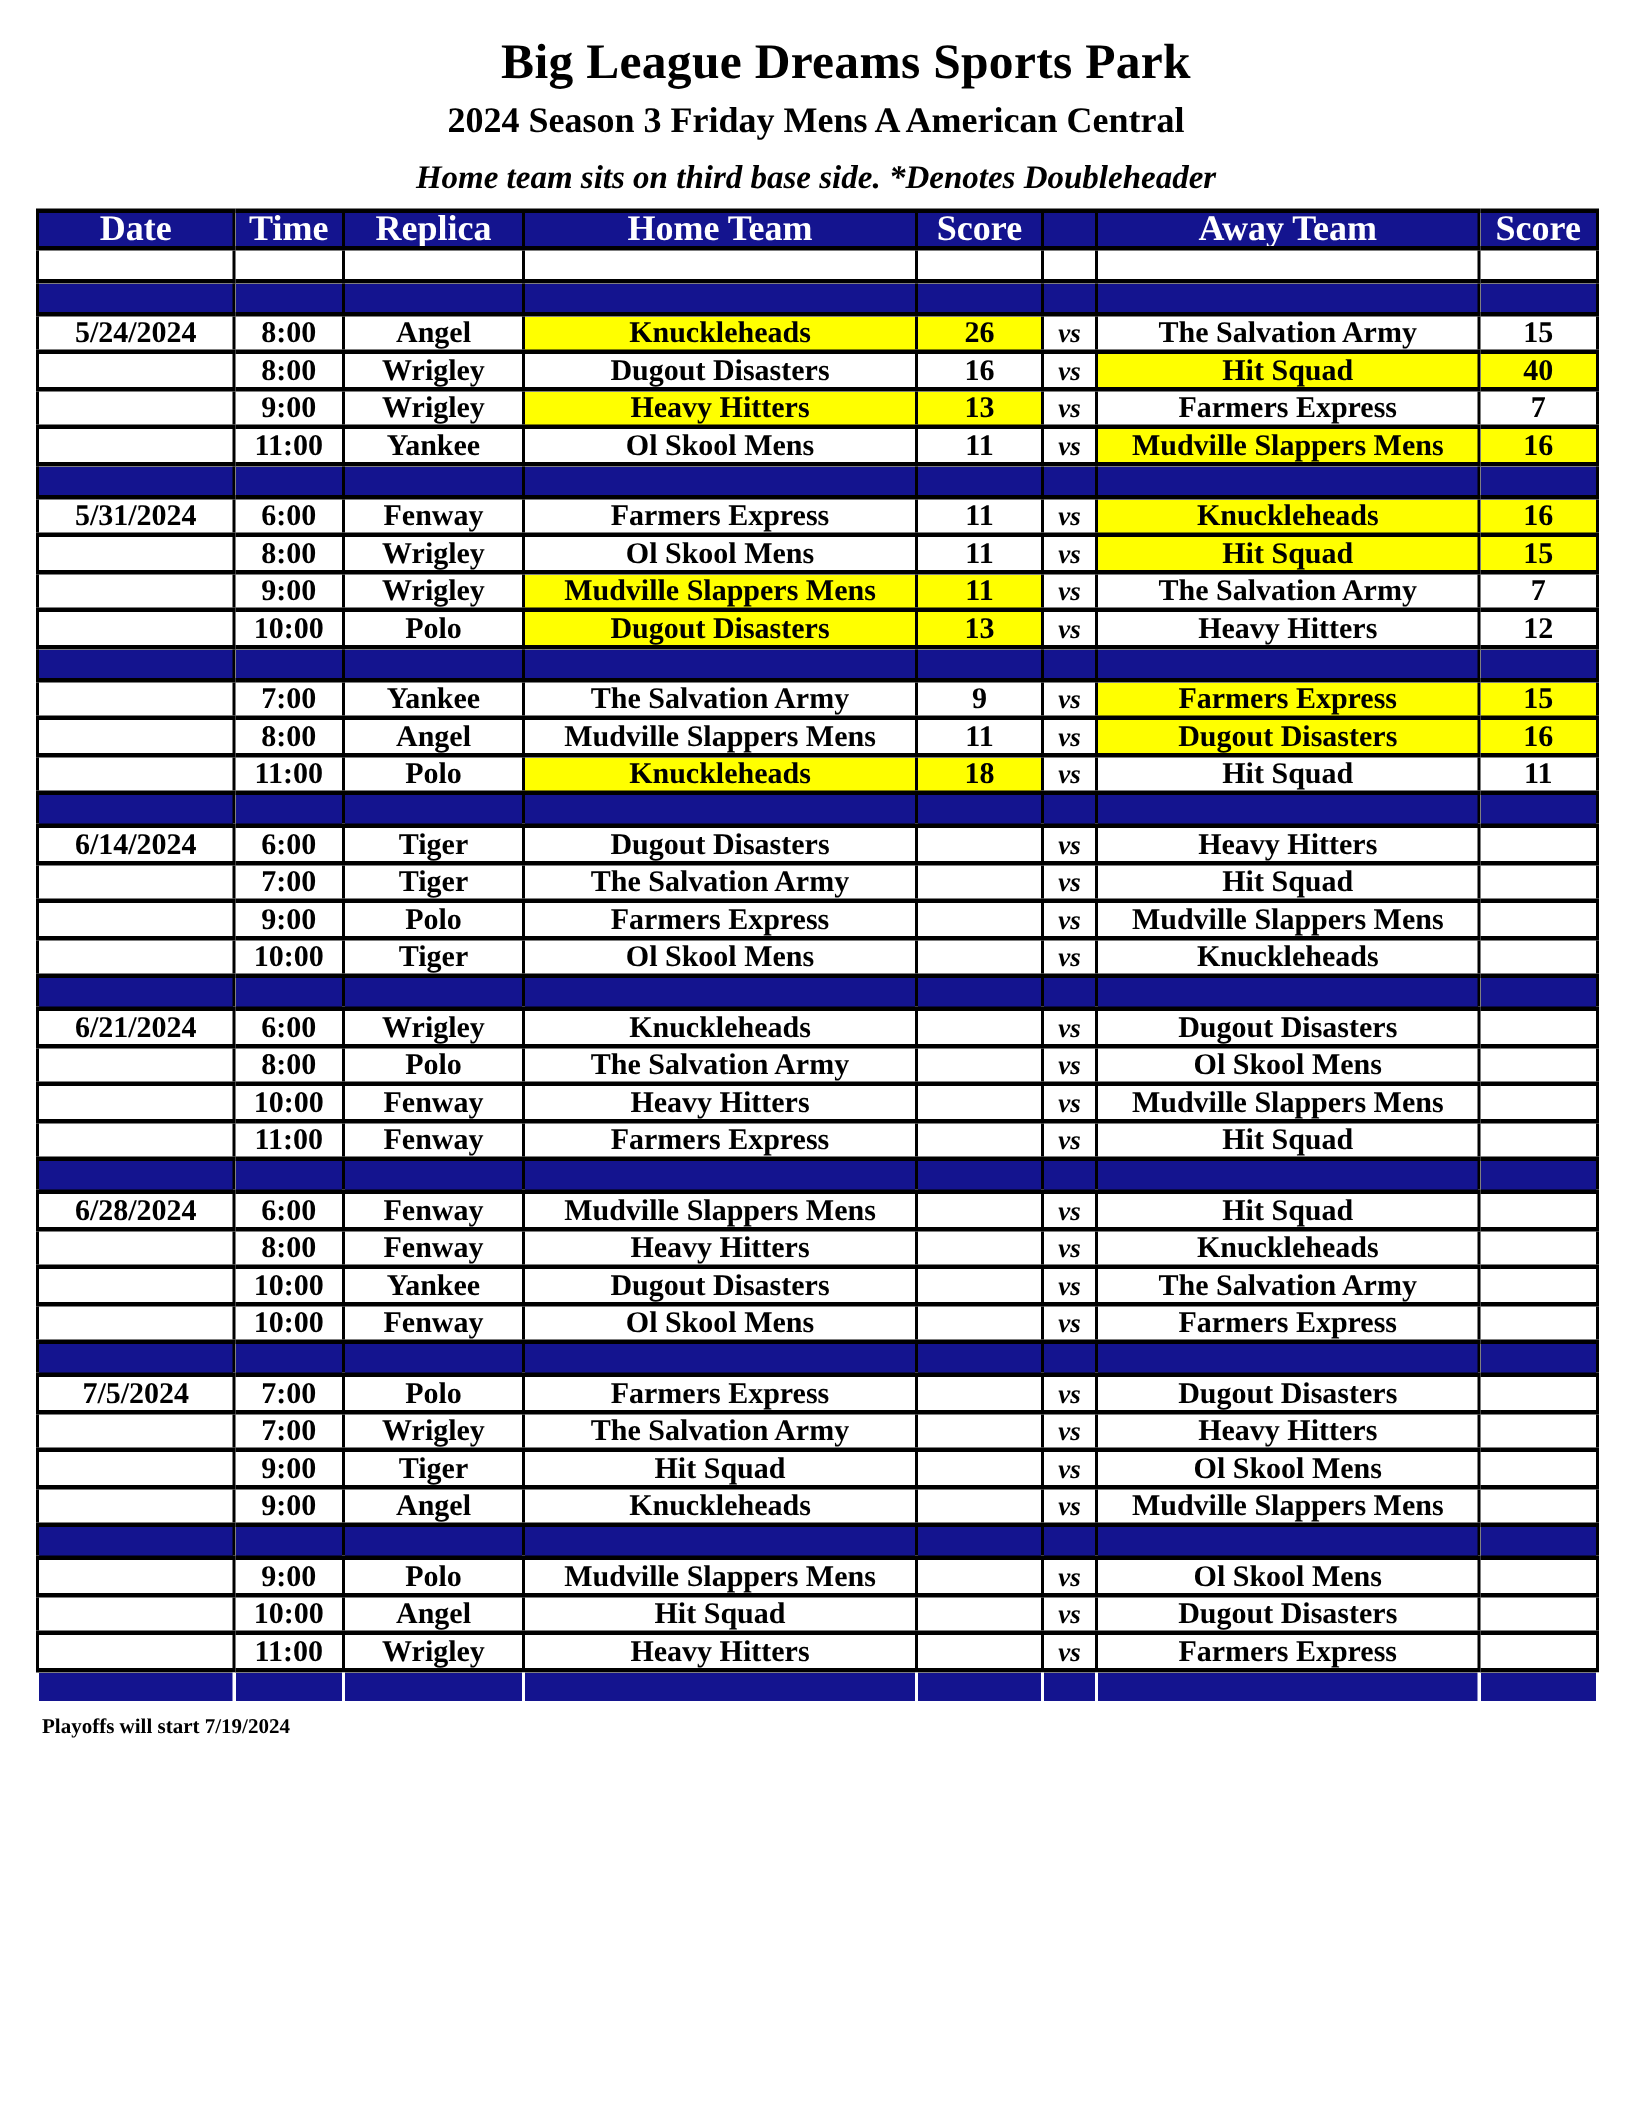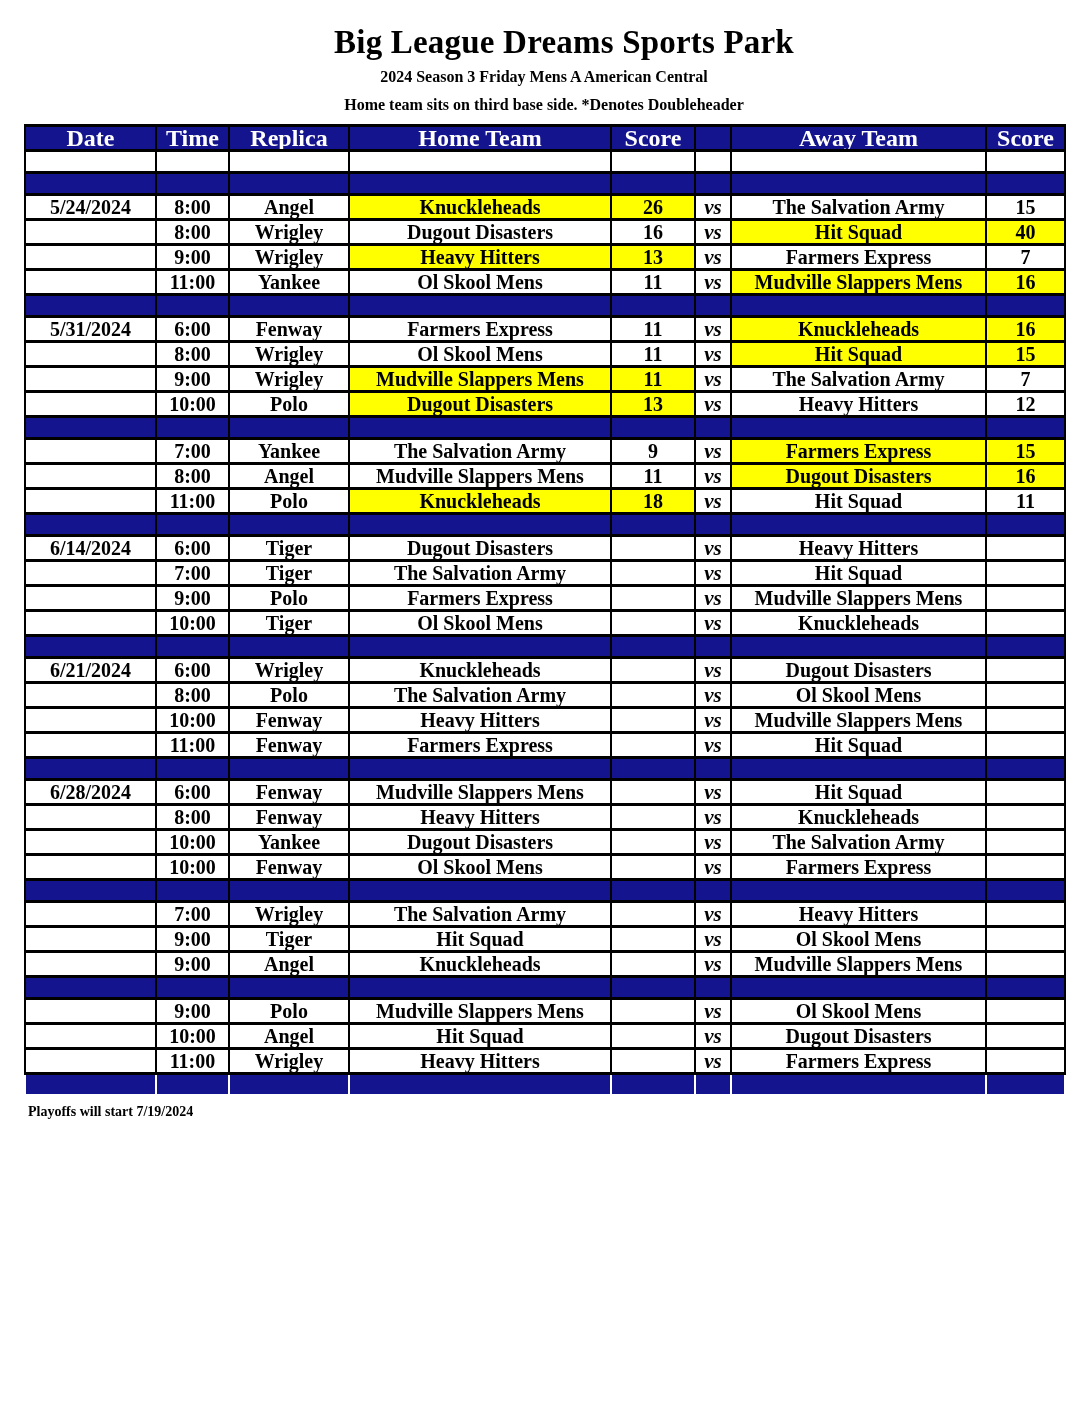--- a/index.html
+++ b/index.html
@@ -14,45 +14,45 @@
     width:1088px;height:1408px;background:#ffffff;color:#000;
     font-family:"Liberation Serif","DejaVu Serif",serif;
     font-weight:bold;
   }
   .page-title{
     margin:25px 0 0 0;text-align:center;
     font-size:33px;line-height:1.05;letter-spacing:0.2px;padding-left:40px;
   }
   .page-subtitle{
     margin:9px 0 0 0;text-align:center;
-    font-size:16px;line-height:1.05;
+    font-size:24px;line-height:1.05;
   }
   .page-note{
     margin:12px 0 0 0;text-align:center;
-    font-size:16px;line-height:1.05;
+    font-size:22px;font-style:italic;line-height:1.05;
   }
   table.schedule{
     border-collapse:collapse;table-layout:fixed;
     width:1040px;margin:10px 0 0 24px;
   }
   .schedule th,.schedule td{
     border:solid var(--border);border-width:3px 2px;
     height:22px;padding:0 2px;text-align:center;vertical-align:middle;
     font-size:20px;line-height:22px;font-weight:bold;
     overflow:hidden;white-space:nowrap;
   }
   .schedule thead th{
     background:var(--navy);color:var(--header-text);
     font-size:24px;
     margin-left:33px;
   }
   tr.sep td{background:var(--navy);}
   tr.sep-last td{background:var(--navy);border-color:#ffffff;}
   td.hl{background:var(--highlight);}
-  td.vs{font-style:italic;font-size:21px;}
+  td.vs{font-style:italic;font-size:18px;}
   .playoffs-note{
     margin:7px 0 0 28px;font-size:14px;line-height:1.1;
   }
 </style>
 </head>
 <body>
 
 <div class="page-title">Big League Dreams Sports Park</div>
 <div class="page-subtitle">2024 Season 3 Friday Mens A American Central</div>
 <div class="page-note">Home team sits on third base side.  *Denotes Doubleheader</div>
@@ -385,20 +385,30 @@
         <td></td>
         <td></td>
         <td></td>
         <td></td>
         <td></td>
         <td></td>
         <td></td>
         <td></td>
       </tr>
       <tr>
+        <td>7/5/2024</td>
+        <td>7:00</td>
+        <td>Polo</td>
+        <td>Farmers Express</td>
+        <td></td>
+        <td class="vs">vs</td>
+        <td>Dugout Disasters</td>
+        <td></td>
+      </tr>
+      <tr>
         <td></td>
         <td>7:00</td>
         <td>Wrigley</td>
         <td>The Salvation Army</td>
         <td></td>
         <td class="vs">vs</td>
         <td>Heavy Hitters</td>
         <td></td>
       </tr>
       <tr>

